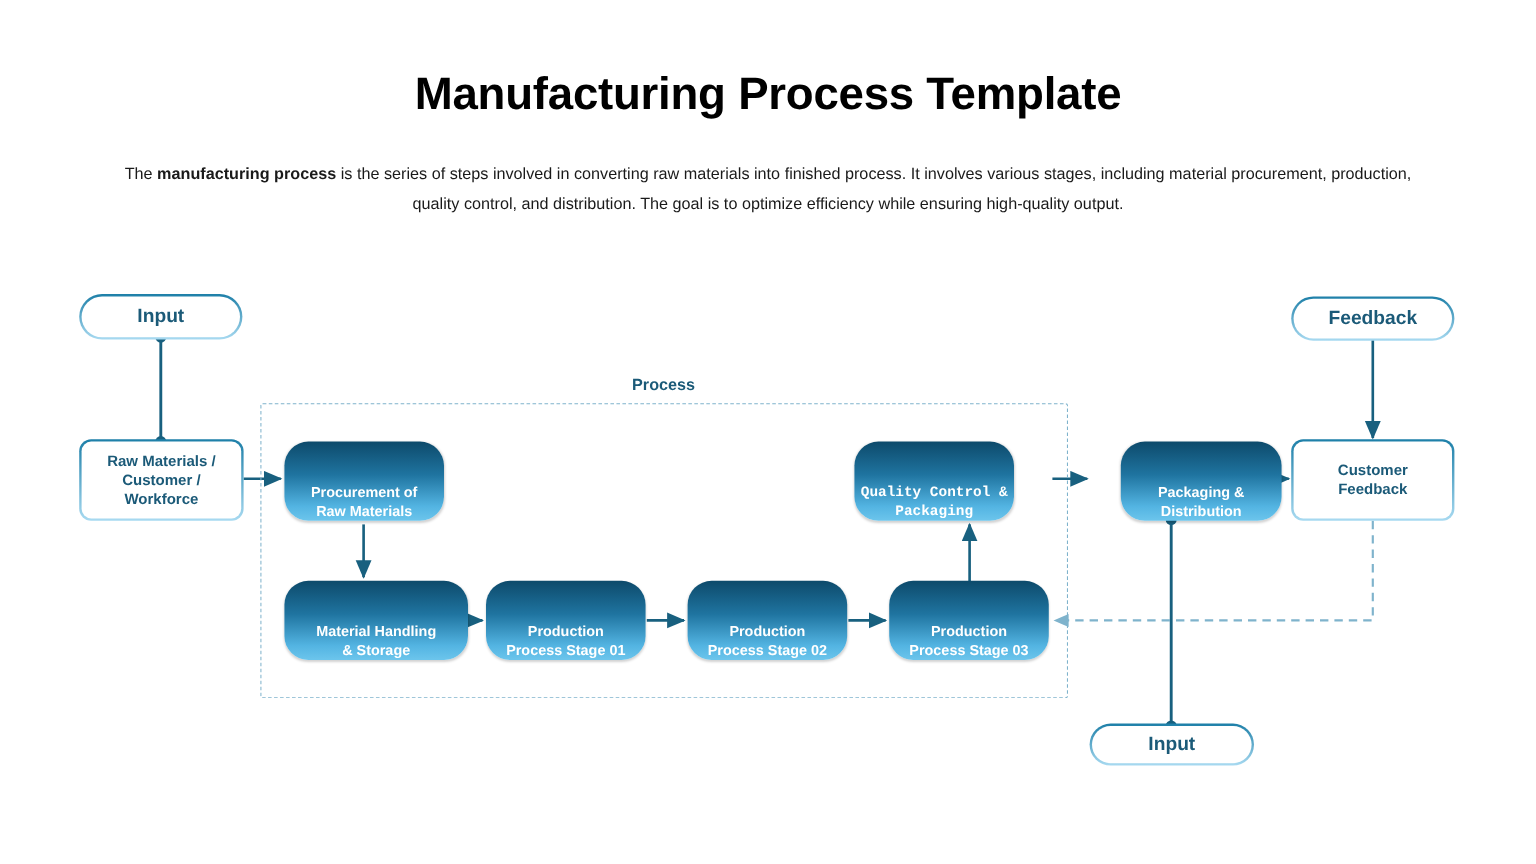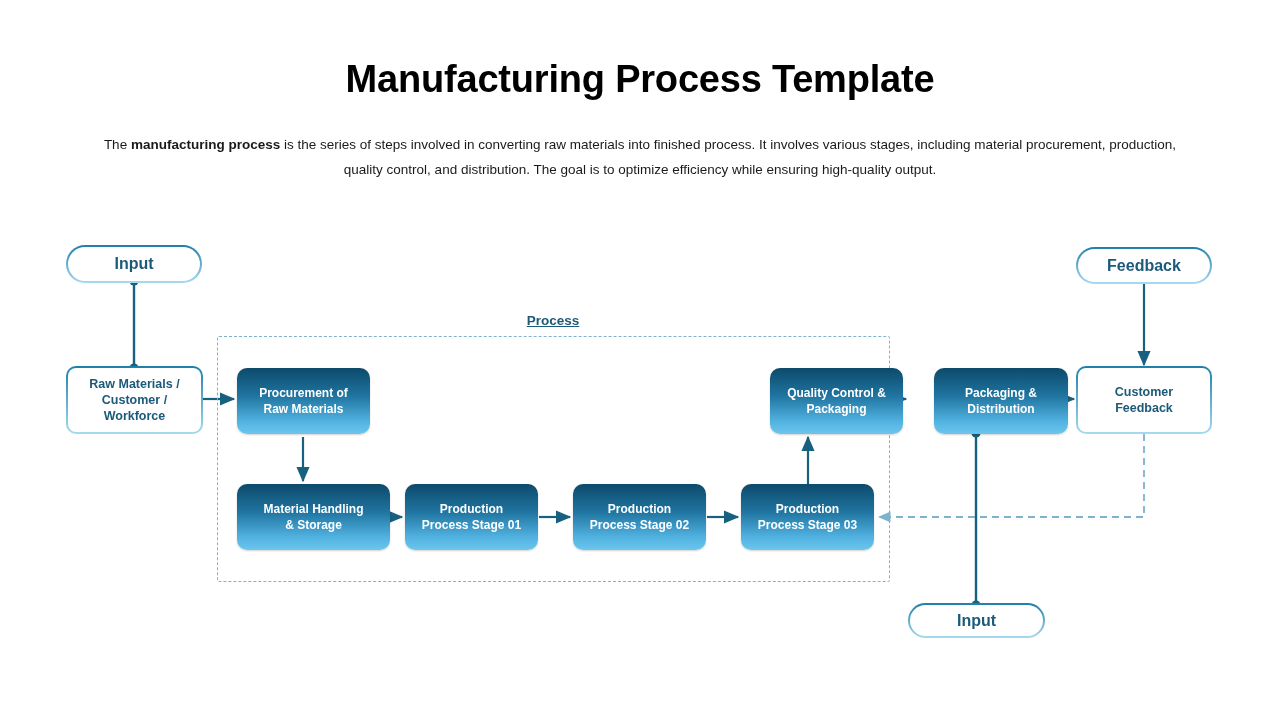--- a/index.html
+++ b/index.html
@@ -52,41 +52,40 @@
     border-radius: 8px; background: #ffffff;
     display: flex; align-items: center; justify-content: center;
     text-align: center;
     font-size: 12.5px; font-weight: bold; line-height: 16px;
     color: #1b5a78;
   }
 
   
   .pbox {
     position: absolute;
-    border-radius: 10px;
+    border-radius: 20px;
     background: linear-gradient(to bottom, #0d4a6b 0%, #1f74a0 42%, #53b4e2 82%, #6cc5ec 100%);
-    display: flex; align-items: center; justify-content: center;
+    display: flex; align-items: flex-end; justify-content: center;
     text-align: center;
     font-size: 12px; font-weight: bold; line-height: 16px;
     color: #ffffff;
     box-shadow: 0 1px 2px rgba(0,0,0,0.18);
   }
 
   
   .proc-zone {
     position: absolute;
     border: 1.6px dashed #7fb3cc;
     border-radius: 2px;
     background: transparent;
   }
   .proc-label {
     position: absolute;
     font-size: 13.5px; font-weight: bold; color: #1b5a78;
     text-align: center;
-    text-decoration: underline;
   }
 </style>
 </head>
 <body>
 
 <div id="canvas">
 
   <div class="title">Manufacturing Process Template</div>
 
   <div class="subtitle">
@@ -198,21 +197,21 @@
     </div>
   </div>
 
   <div class="pbox" style="left:741px; top:484px; width:133px; height:66px;">
     <div>
       <div>Production</div>
       <div>Process Stage 03</div>
     </div>
   </div>
 
-  <div class="pbox" style="left:770px; top:368px; width:133px; height:66px;">
+  <div class="pbox" style="left:712px; top:368px; width:133px; height:66px;font-family:Liberation Mono, monospace;">
     <div>
       <div>Quality Control &amp;</div>
       <div>Packaging</div>
     </div>
   </div>
 
   <div class="pbox" style="left:934px; top:368px; width:134px; height:66px;">
     <div>
       <div>Packaging &amp;</div>
       <div>Distribution</div>

